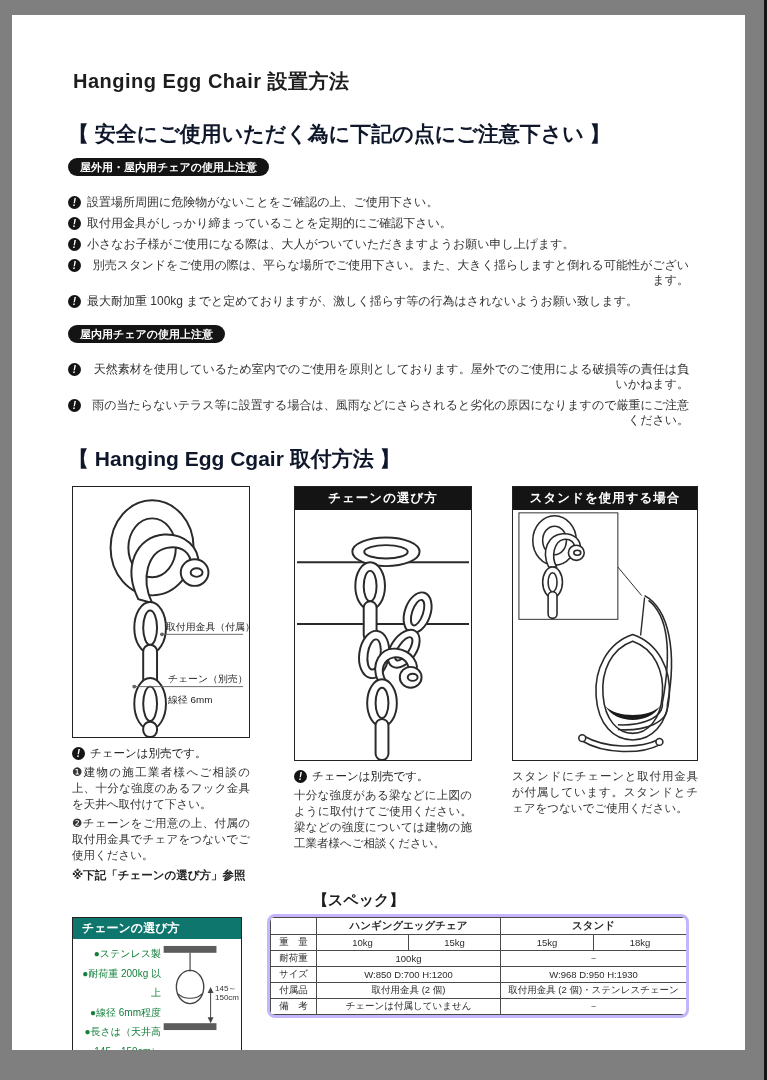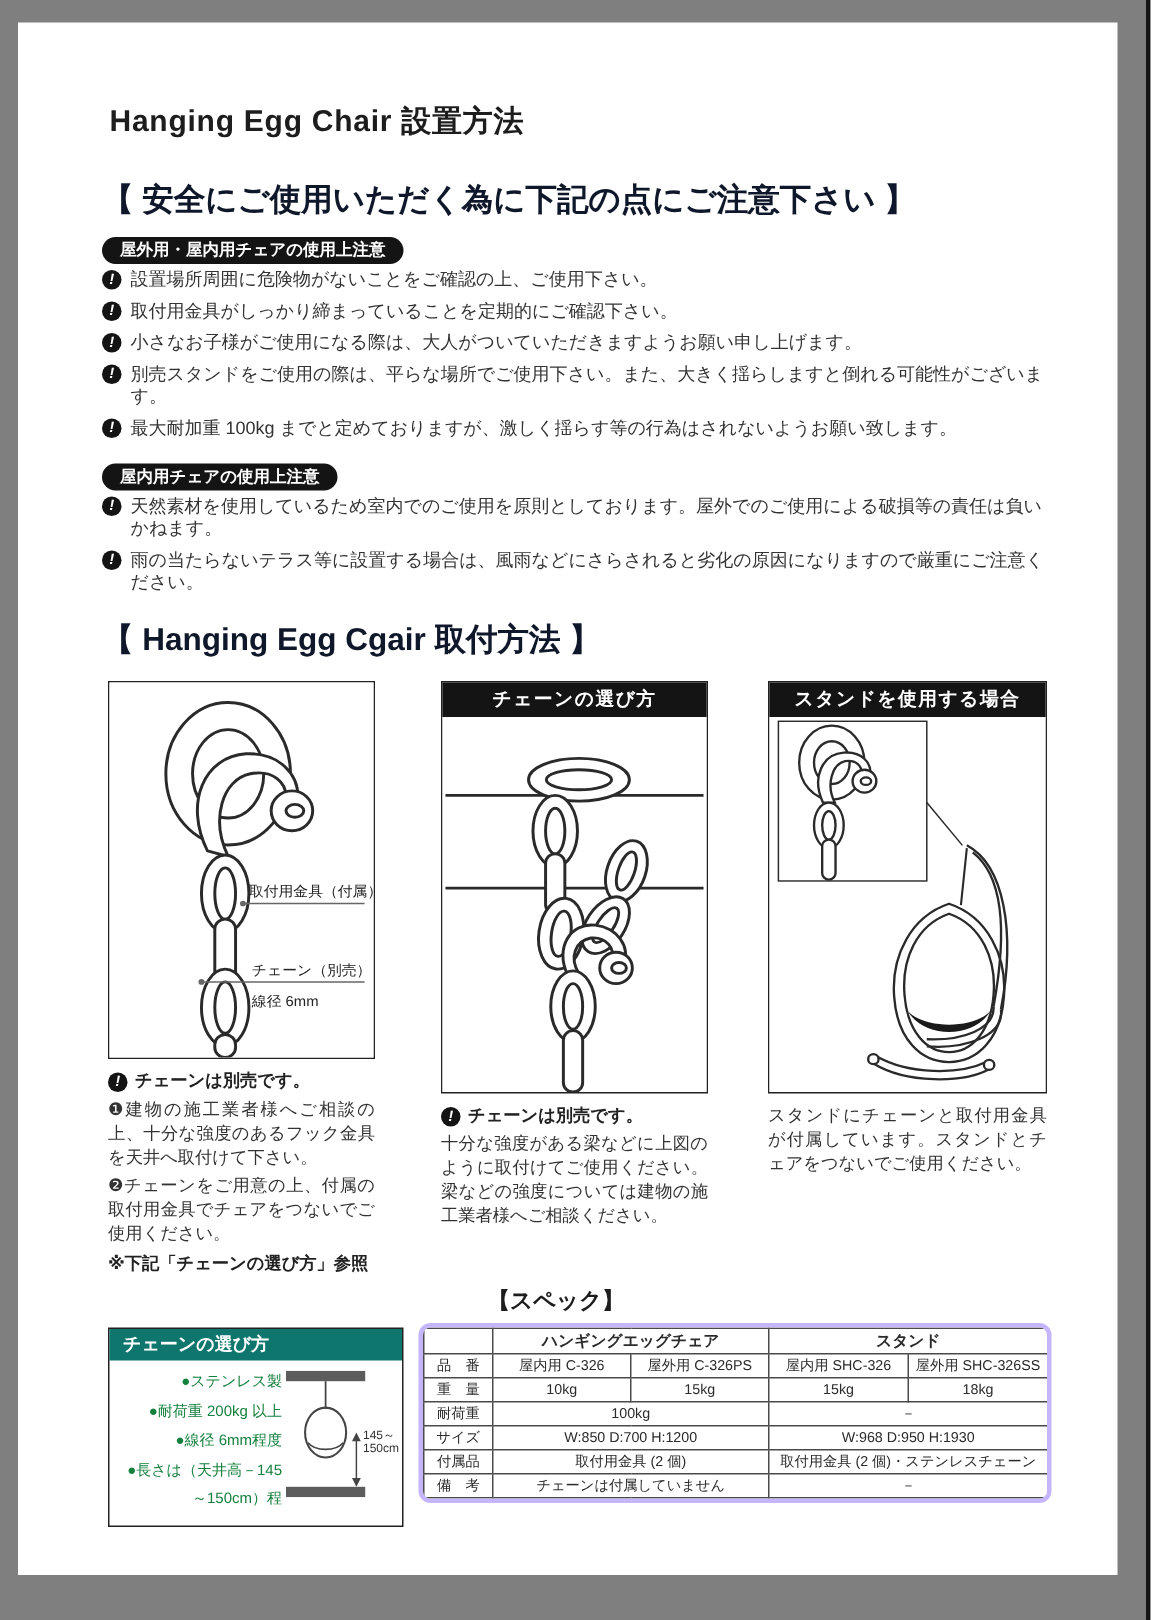--- a/index.html
+++ b/index.html
@@ -1,56 +1,56 @@
 <!DOCTYPE html>
 <html><head>
 <meta charset="utf-8">
 <style>
   html,body{margin:0;padding:0;}
   body{width:767px;height:1080px;background:#7f7f7f;position:relative;
        font-family:"Liberation Sans","DejaVu Sans",sans-serif;color:#2b2b2b;}
   .right-edge{position:absolute;right:0;top:0;width:3px;height:1080px;background:#161616;}
   .page{position:absolute;left:12px;top:15px;width:733px;height:1035px;background:#ffffff;
-        overflow:hidden;box-sizing:border-box;padding:0 44px 0 56px;}
+        overflow:hidden;box-sizing:border-box;padding:0 56px 0 56px;}
   .title{margin-top:54px;margin-left:5px;font-size:20px;font-weight:bold;line-height:24px;
          letter-spacing:.5px;color:#1d1d1d;}
   .sec-head{margin-top:32px;font-size:21px;font-weight:bold;line-height:18px;color:#0f172a;}
   .badge{display:inline-block;margin-top:15px;background:#141414;color:#fff;font-size:11px;
          font-weight:bold;line-height:18px;padding:0 12px;border-radius:10px;}
   .b2{margin-top:10px;}
-  .items{margin-top:3px;}
+  .items{margin-top:19px;text-align:right;}
   .item{display:flex;align-items:flex-start;gap:6px;font-size:12px;line-height:15px;
         margin-bottom:6px;color:#333;}
   .warn{flex:0 0 auto;width:13px;height:13px;border-radius:50%;background:#141414;color:#fff;
         display:inline-flex;align-items:center;justify-content:center;font-weight:bold;
         font-style:italic;font-size:10px;margin-top:1px;}
   .warn::before{content:"!";}
   .install-head{margin-top:22px;}
   .cols{margin-top:18px;margin-left:4px;display:flex;}
   .col{width:178px;}
   .col+.col{margin-left:44px;}
   .col:last-child{width:186px;margin-left:40px;}
   .dbox{border:1px solid #222;}
   .dhead{background:#141414;color:#fff;font-size:12.5px;font-weight:bold;text-align:center;
          line-height:23px;letter-spacing:1px;}
   .dbox svg{display:block;background:#fff;}
   .notes{margin-top:7px;}
-  .ntitle{display:flex;align-items:center;gap:5px;font-size:11.5px;font-weight:bold;
+  .ntitle{display:flex;align-items:center;gap:5px;font-size:11.5px;font-weight:normal;
           line-height:16px;color:#222;}
   .np{font-size:11.5px;line-height:16px;margin:3px 0 0 0;text-align:justify;color:#333;}
   .nref{font-size:11.5px;font-weight:bold;line-height:16px;margin-top:4px;color:#222;}
   .bottom{margin-top:8px;margin-left:4px;display:flex;align-items:flex-start;}
   .chainbox{width:237px;border:1px solid #222;margin-top:26px;box-sizing:border-box;}
   .chead{background:#0f766e;color:#fff;font-size:12px;font-weight:bold;line-height:21px;
          padding:0 9px;}
   .cbody{display:flex;padding:5px 4px 7px 9px;}
   .clist{flex:1;font-size:10px;line-height:19.5px;color:#15803d;text-align:right;}
   .cfig{width:76px;position:relative;}
   .dimlabel{position:absolute;right:-2px;top:40px;font-size:8px;line-height:9px;color:#333;}
-  .spec{margin-left:10px;}
+  .spec{margin-left:25px;}
   .spec-head{font-size:15px;font-weight:bold;line-height:18px;margin:0 0 5px 46px;color:#1d1d1d;}
   .tablewrap{width:416px;border:3px solid #c4b5fd;border-radius:8px;overflow:hidden;}
   table{border-collapse:collapse;width:100%;table-layout:fixed;}
   td,th{border:1px solid #4a4a4a;text-align:center;font-size:9.5px;font-weight:normal;
         padding:1px 2px;height:13px;white-space:nowrap;overflow:hidden;color:#2b2b2b;}
   th{font-size:10.5px;font-weight:bold;}
   col.lbl{width:46px;} col.c{width:92px;} col.s{width:93px;}
   text{font-family:"Liberation Sans","DejaVu Sans",sans-serif;}
 </style>
 </head>
@@ -260,27 +260,20 @@
               <col class="s">
               <col class="s">
             </colgroup>
           <tbody>
               <tr>
             <th></th>
             <th colspan="2">ハンギングエッグチェア</th>
             <th colspan="2">スタンド</th>
           </tr>
           <tr>
-            <td>品　番</td>
-            <td>屋内用 C-326</td>
-            <td>屋外用 C-326PS</td>
-            <td>屋内用 SHC-326</td>
-            <td>屋外用 SHC-326SS</td>
-          </tr>
-          <tr>
             <td>重　量</td>
             <td>10kg</td>
             <td>15kg</td>
             <td>15kg</td>
             <td>18kg</td>
           </tr>
           <tr>
             <td>耐荷重</td>
             <td colspan="2">100kg</td>
             <td colspan="2">－</td>

